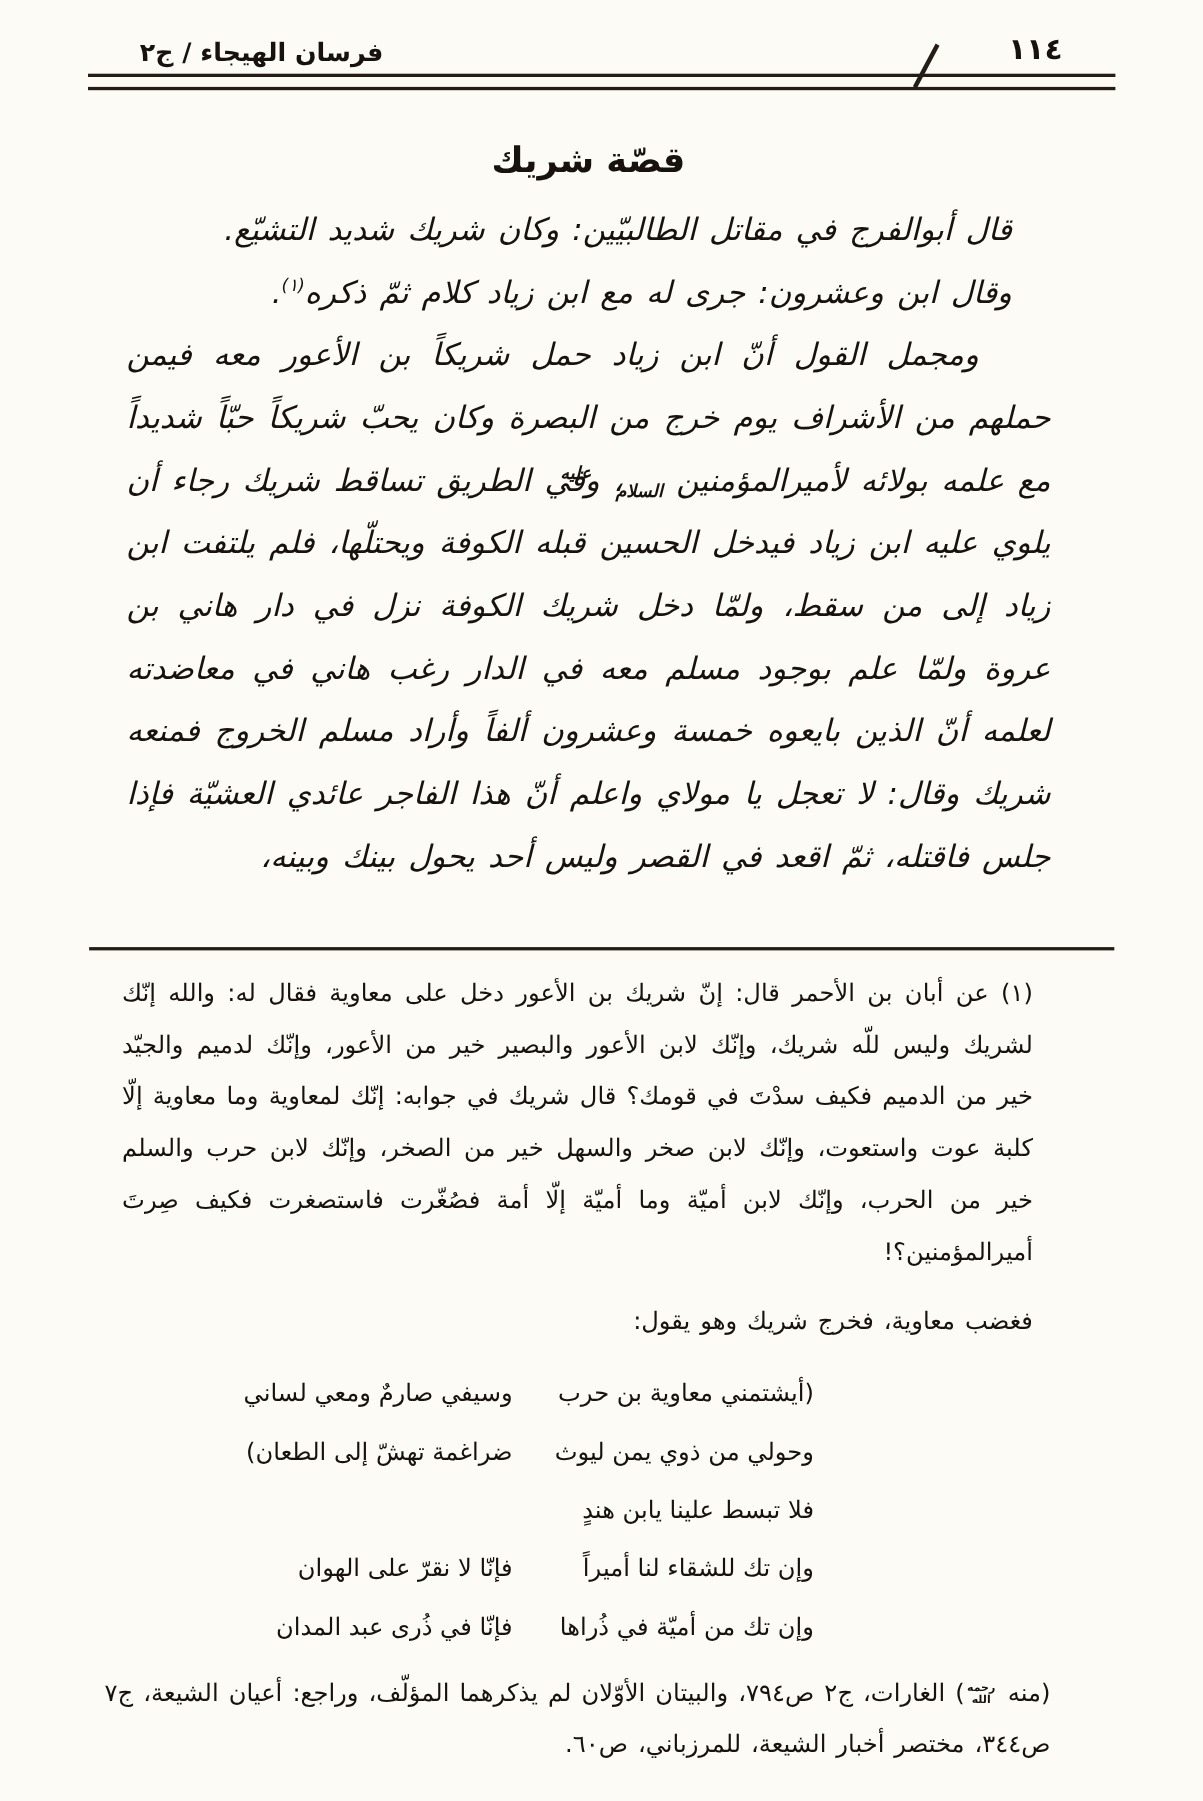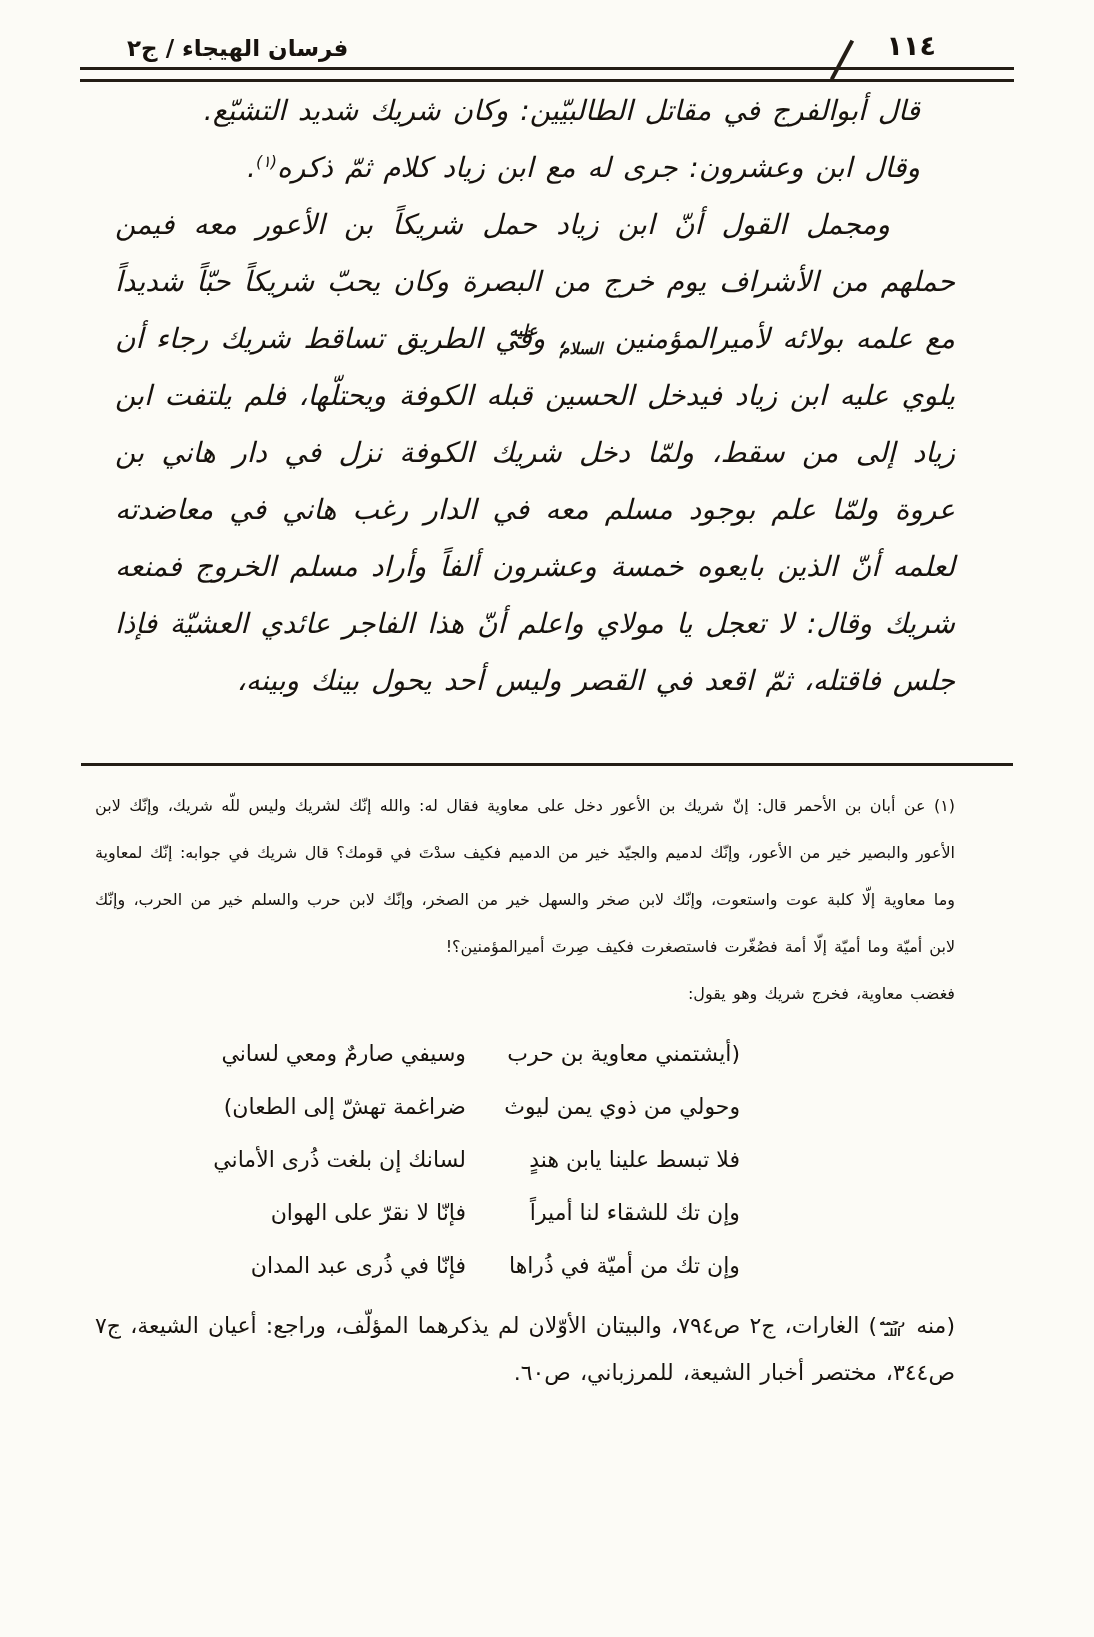--- a/index.html
+++ b/index.html
@@ -18,21 +18,21 @@
     overflow: hidden;
   }
 
   
   .header { padding: 30px 80px 0 80px; }
   .header-row {
     display: flex;
     justify-content: space-between;
     align-items: flex-end;
   }
-  .page-num  { font-size: 27px; font-weight: bold; margin-right: 78px; letter-spacing: 2px; }
+  .page-num  { font-size: 27px; font-weight: bold; margin-right: 48px; letter-spacing: 2px; }
   .book-title{ font-size: 23px; font-weight: bold; margin-left: 47px; }
   .header-rule {
     position: relative;
     margin-top: 6px;
     height: 9px;
     border-top: 3px solid #241d15;
     border-bottom: 3px solid #241d15;
   }
   .slash {
     position: absolute;
@@ -78,22 +78,22 @@
   }
   .honorific.small { width: 30px; font-size: 10px; }
 
   
   .fn-rule {
     margin: 54px 81px 16px 81px;
     border-top: 3.5px solid #241d15;
   }
   .fn-content { padding: 0 139px 0 95px; }
   .fn-para {
-    margin: 0;
-    font-size: 16px;
+    margin: 16px;
+    font-size: 22px;
     line-height: 47px;
     text-align: justify;
     word-spacing: 2px;
   }
   .poetry { margin-top: 10px; }
   .verse-row {
     display: flex;
     margin-right: 215px;
     gap: 22px;
     line-height: 53px;
@@ -118,20 +118,21 @@
     <div class="header-row">
       <span class="page-num">١١٤</span>
       <span class="book-title">فرسان الهيجاء / ج٢</span>
     </div>
     <div class="header-rule">
       <span class="slash"></span>
     </div>
   </header>
 
   <main class="main">
+    <h1 class="story-title">قصّة شريك</h1>
 
     <p class="para indent-sm"><span>قال أبوالفرج في مقاتل الطالبيّين: وكان شريك شديد التشيّع.</span></p>
 
     <p class="para indent-sm"><span>وقال ابن وعشرون: جرى له مع ابن زياد كلام ثمّ ذكره</span><sup class="fn-ref-sup">(١)</sup><span>.</span></p>
 
     <p class="para indent-lg"><span>ومجمل القول أنّ ابن زياد حمل شريكاً بن الأعور معه فيمن حملهم من الأشراف يوم خرج من البصرة وكان يحبّ شريكاً حبّاً شديداً مع علمه بولائه لأميرالمؤمنين</span>
 <span class="honorific">عليه السلام</span><span>، وفي الطريق تساقط شريك رجاء أن يلوي عليه ابن زياد فيدخل الحسين قبله الكوفة ويحتلّها، فلم يلتفت ابن زياد إلى من سقط، ولمّا دخل شريك الكوفة نزل في دار هاني بن عروة ولمّا علم بوجود مسلم معه في الدار رغب هاني في معاضدته لعلمه أنّ الذين بايعوه خمسة وعشرون ألفاً وأراد مسلم الخروج فمنعه شريك وقال: لا تعجل يا مولاي واعلم أنّ هذا الفاجر عائدي العشيّة فإذا جلس فاقتله، ثمّ اقعد في القصر وليس أحد يحول بينك وبينه،</span></p>
   </main>
 
   <footer>
@@ -147,21 +148,20 @@
         <div class="verse-row">
           <span class="sadr">(أيشتمني معاوية بن حرب</span>
           <span class="ajz">وسيفي صارمٌ ومعي لساني</span>
         </div>
         <div class="verse-row">
           <span class="sadr">وحولي من ذوي يمن ليوث</span>
           <span class="ajz">ضراغمة تهشّ إلى الطعان)</span>
         </div>
         <div class="verse-row">
           <span class="sadr">فلا تبسط علينا يابن هندٍ</span>
-          <span class="ajz">لسانك إن بلغت ذُرى الأماني</span>
         </div>
         <div class="verse-row">
           <span class="sadr">وإن تك للشقاء لنا أميراً</span>
           <span class="ajz">فإنّا لا نقرّ على الهوان</span>
         </div>
         <div class="verse-row">
           <span class="sadr">وإن تك من أميّة في ذُراها</span>
           <span class="ajz">فإنّا في ذُرى عبد المدان</span>
         </div>
       </div>

